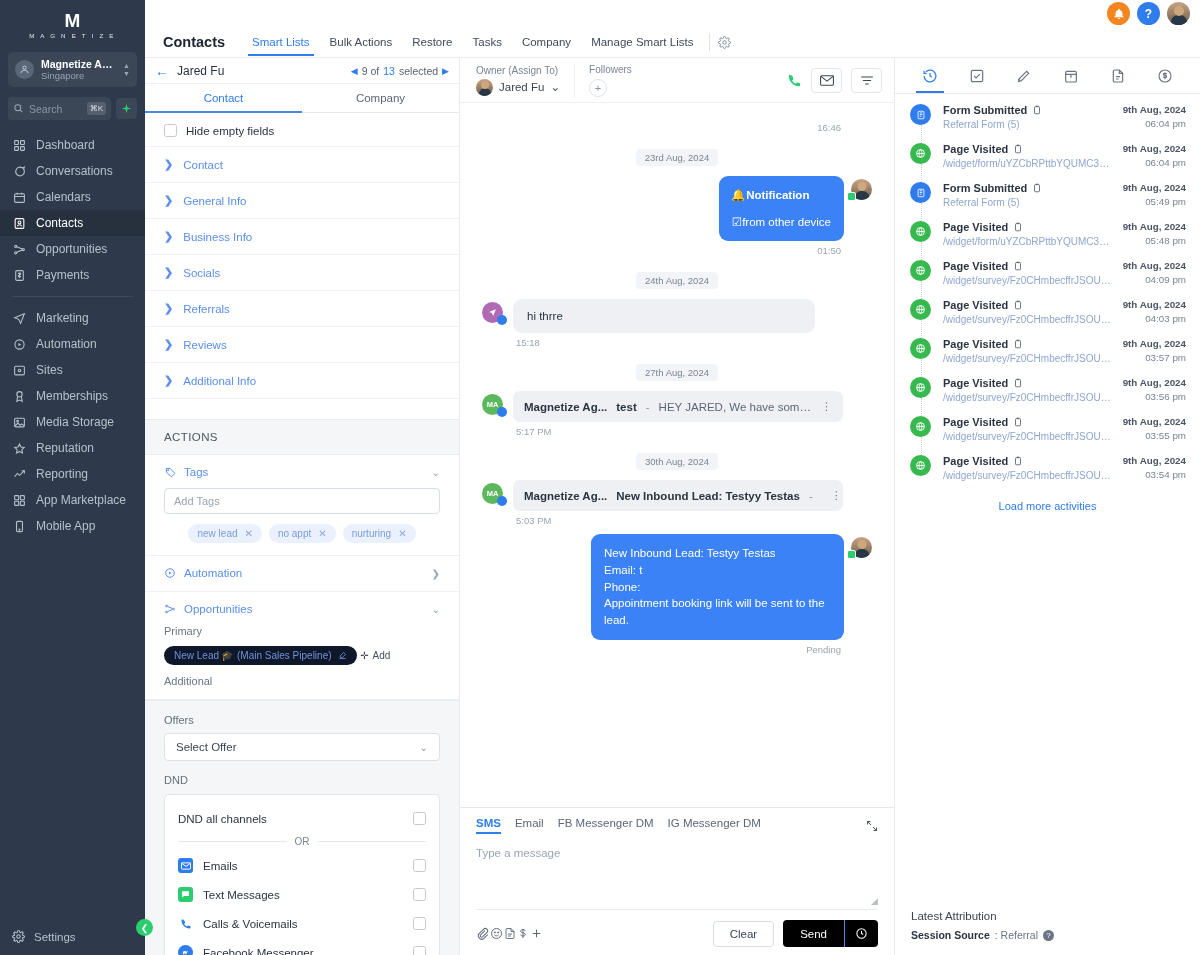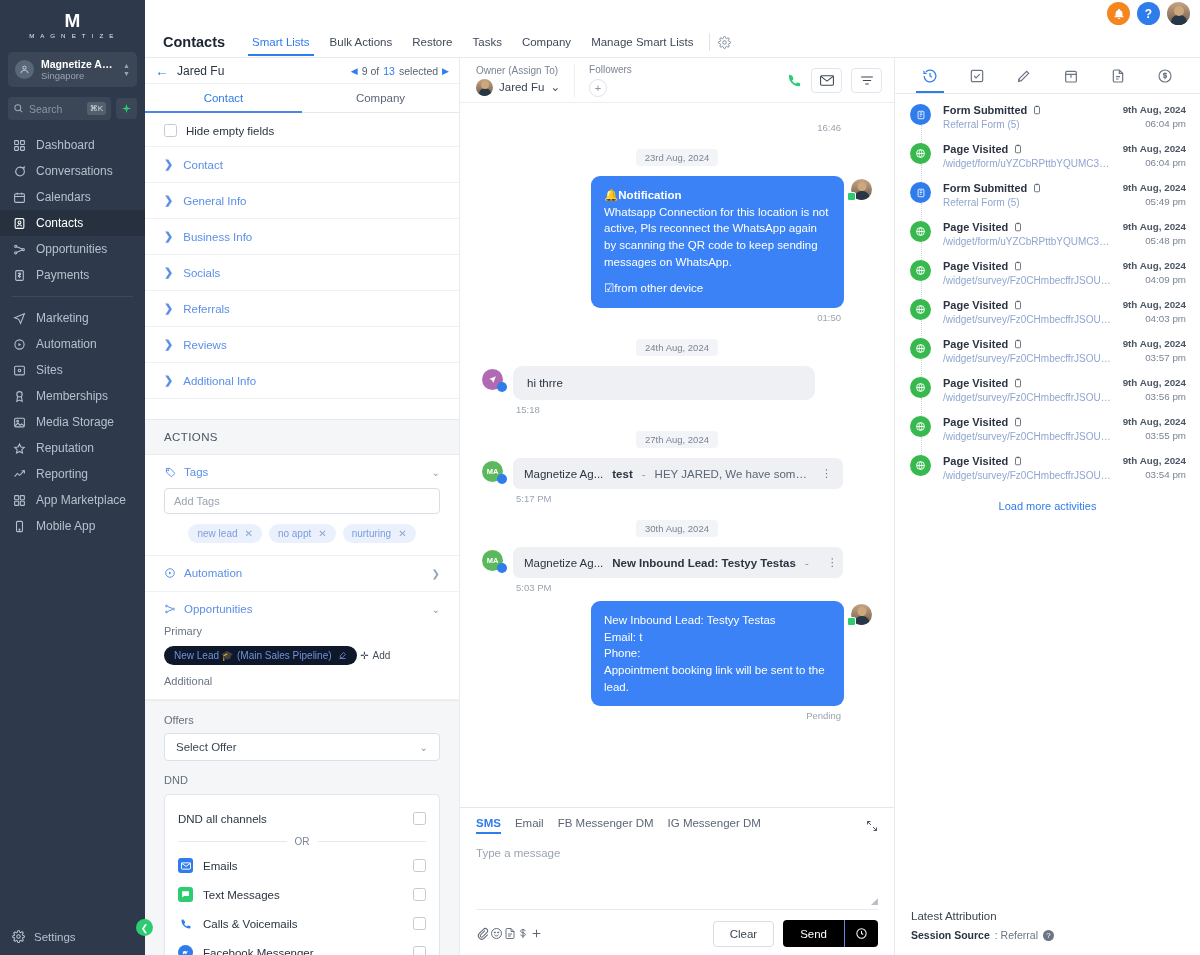--- a/index.html
+++ b/index.html
@@ -198,21 +198,21 @@
   .b-title { font-weight:700; }
 
   .bub-left { display:flex; align-items:flex-start; gap:10px; }
   .circ-av { width:21px; height:21px; border-radius:50%; display:flex; align-items:center; justify-content:center; color:#fff; font-size:7.5px; font-weight:700; position:relative; flex:0 0 21px; margin-top:3px; }
   .circ-av.purple { background:#b06ab3; }
   .circ-av.green { background:#5cb85c; }
   .circ-badge { position:absolute; right:-4px; bottom:-2px; width:10px; height:10px; border-radius:50%; display:flex; align-items:center; justify-content:center; font-size:6px; color:#fff; }
   .circ-badge.blue { background:#2f7ced; }
   .bub-gray { background:#eef0f4; border-radius:9px; padding: 11px 14px; font-size:11.5px; color:#2b3442; max-width: 310px; }
   .email-row { background:#eef0f4; border-radius:7px; padding: 9px 11px; display:flex; align-items:center; gap:9px; font-size:11.5px; width: 330px; }
-  .email-from { font-weight:400; color:#2b3442; white-space:nowrap; }
+  .email-from { font-weight:700; color:#2b3442; white-space:nowrap; }
   .email-subj { font-weight:700; color:#2b3442; white-space:nowrap; }
   .email-dash { color:#8b95a3; }
   .email-prev { color:#5c6676; white-space:nowrap; overflow:hidden; text-overflow:ellipsis; flex:1; }
   .kebab { color:#6b7584; font-size:11px; cursor:pointer; letter-spacing:0; }
 
   
   .composer { border-top: 1px solid #e4e7eb; padding: 9px 16px 8px 16px; background:#fff; }
   .comp-tabs { display:flex; align-items:center; gap: 14px; }
   .comp-tab { font-size:11.5px; color:#5c6676; padding-bottom: 5px; cursor:pointer; position:relative; }
   .comp-tab.active { color:#2f7ced; font-weight:600; }
@@ -722,21 +722,20 @@
             <div class="bub-blue top-cut" style="height:13px;padding:0;"></div>
             <div style="width:21px;"></div>
           </div>
           <div class="stamp r">16:46</div>
 
           <div class="day-sep"><span>23rd Aug, 2024</span></div>
 
           <div class="bub-right">
             <div class="bub-blue">
               <div class="b-title">🔔Notification</div>
-              <div>Whatsapp Connection for this location is not active, Pls reconnect the WhatsApp again by scanning the QR code to keep sending messages on WhatsApp.</div>
               <div style="height:10px;"></div>
               <div>☑from other device</div>
             </div>
             <div class="av-wrap">
               <div class="bub-av"></div>
               <span class="av-badge"></span>
             </div>
           </div>
           <div class="stamp r">01:50</div>
 

